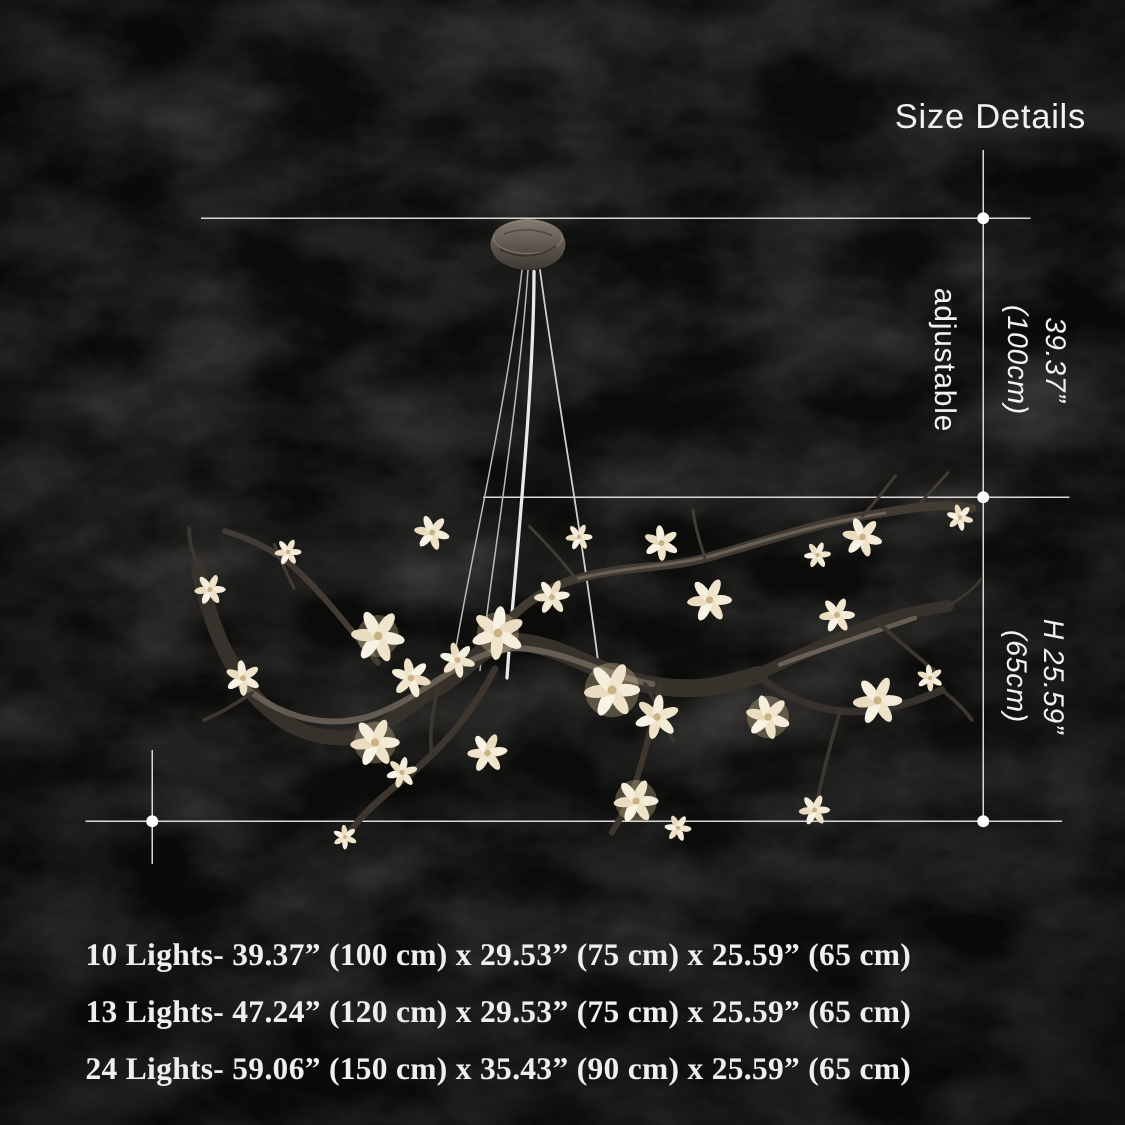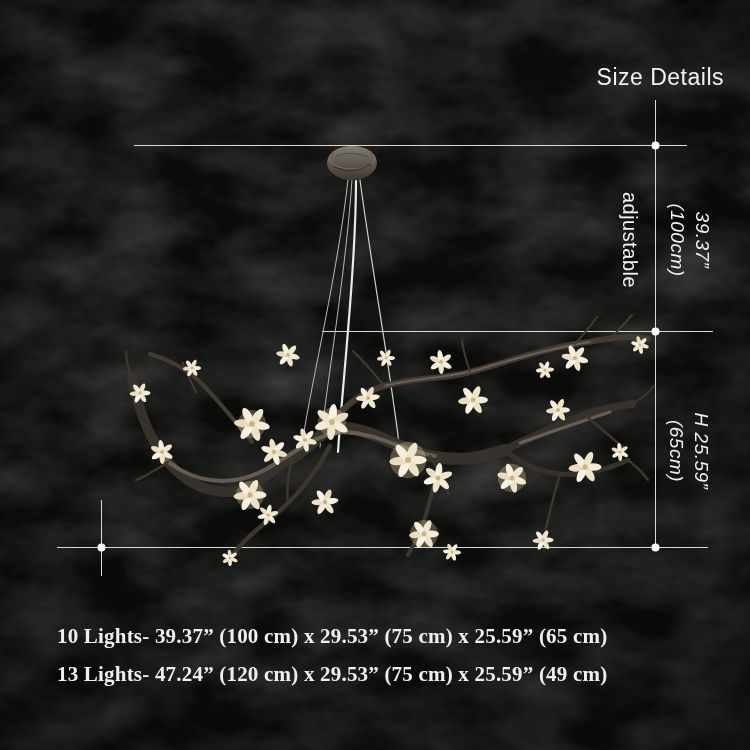--- a/index.html
+++ b/index.html
@@ -179,14 +179,15 @@
   <div>39.37”</div>
   <div>(100cm)</div>
 </div>
 <div class="rot-label dim dim2">
   <div>H 25.59”</div>
   <div>(65cm)</div>
 </div>
 
 <div class="specs">
   <div class="spec-line">10 Lights- 39.37” (100 cm) x 29.53” (75 cm) x 25.59” (65 cm)</div>
-  <div class="spec-line">13 Lights- 47.24” (120 cm) x 29.53” (75 cm) x 25.59” (49 cm)</div>
+  <div class="spec-line">13 Lights- 47.24” (120 cm) x 29.53” (75 cm) x 25.59” (65 cm)</div>
+  <div class="spec-line">24 Lights- 59.06” (150 cm) x 35.43” (90 cm) x 25.59” (65 cm)</div>
 </div>
 
 </body></html>

